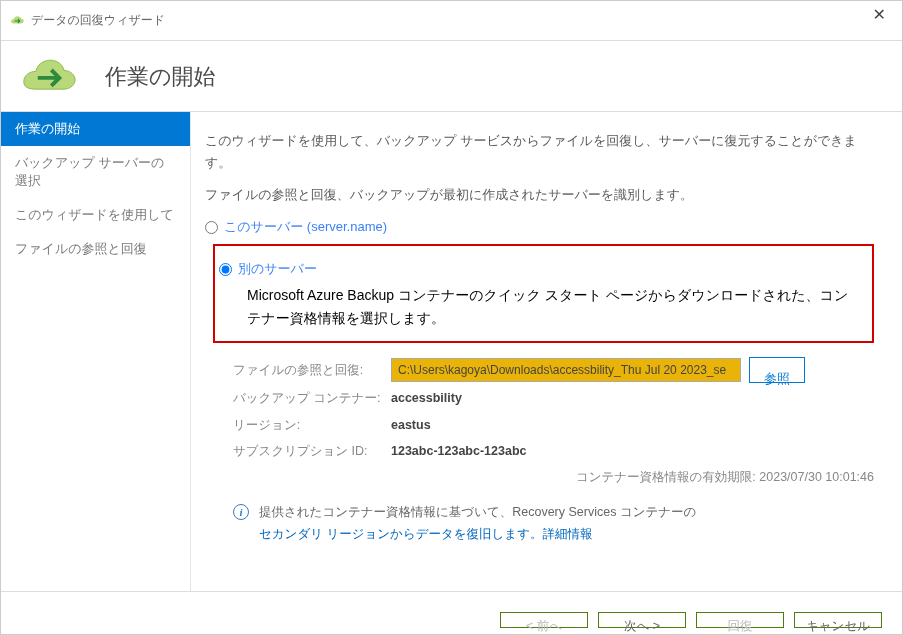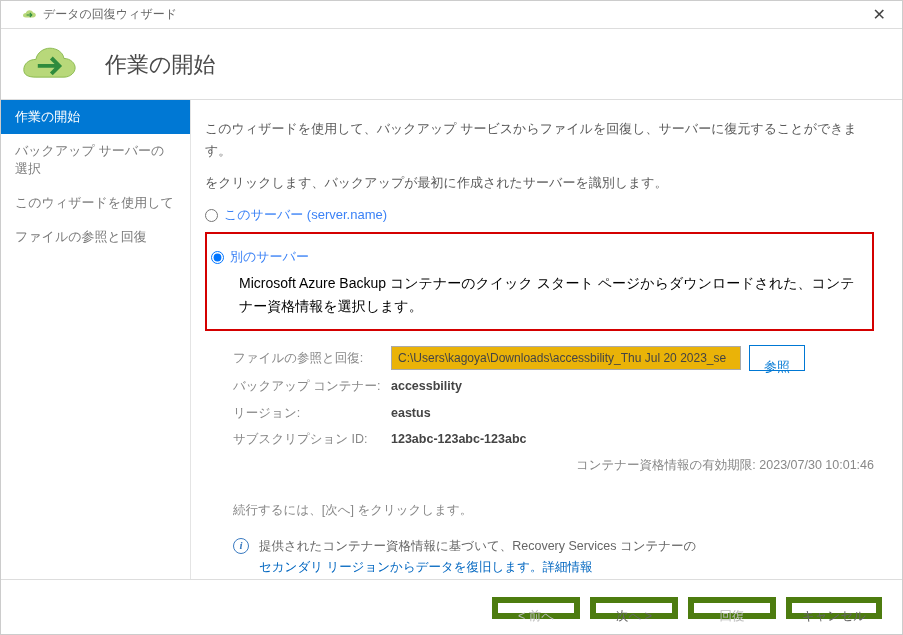--- a/index.html
+++ b/index.html
@@ -7,26 +7,26 @@
     font-family: "Yu Gothic UI", "Meiryo", sans-serif;
     font-size: 12px;
     color: #333;
     background: #fff;
     width: 903px;
     height: 635px;
     overflow: hidden;
     border: 1px solid #ccc;
   }
   .titlebar {
-    height: 28px;
+    height: 40px;
     background: #fff;
     border-bottom: 1px solid #ddd;
     display: flex;
     align-items: center;
-    padding: 0 20px;
+    padding: 0 8px;
     position: relative;
   }
   .titlebar .app-icon {
     width: 16px; height: 16px;
     margin-right: 6px;
   }
   .titlebar .title { color: #666; font-size: 12px; }
   .titlebar .close {
     position: absolute; right: 10px; top: 4px;
     font-size: 16px; color: #444; cursor: pointer;
@@ -69,21 +69,21 @@
     line-height: 1.7;
     overflow: auto;
   }
   .main p.intro { margin-bottom: 10px; }
   .radio-row { display: flex; align-items: center; margin: 4px 0; }
   .radio-row input { margin-right: 6px; }
   .opt-label { color:#3b82f6; font-size:13px; }
   .highlight-box {
     border: 2px solid #d40000;
     padding: 8px 12px 12px 4px;
-    margin: 6px 0 14px 0;
+    margin: 6px 0 14px 8px;
   }
   .sub-desc {
     margin-left: 28px;
     font-size: 14px;
     color: #000000;
     line-height: 1.6;
   }
   .form-grid {
     margin-left: 28px;
     margin-top: 6px;
@@ -138,21 +138,21 @@
     display:flex;
     justify-content:flex-end;
     align-items:center;
     padding: 0 20px;
     gap: 10px;
     background:#fff;
   }
   .footer button {
     min-width: 88px;
     height: 16px;
-    border: 6px solid #4d7c0f;
+    border: 1px solid #4d7c0f;
     background: #fff;
     color:#666;
     font-size: 12.5px;
     cursor: pointer;
     padding: 5px 10px;
   }
   .footer button.disabled { color:#bbb; cursor:default; }
   .cloud-svg .cloud-body { fill:#b8d87a; }
   .cloud-svg .arrow { fill:#2e8b3d; }
   .small-cloud .cloud-body { fill:#b8d87a; }
@@ -185,21 +185,21 @@
 <div class="content">
   <div class="sidebar">
     <div class="step active">作業の開始</div>
     <div class="step">バックアップ サーバーの選択</div>
     <div class="step">このウィザードを使用して</div>
     <div class="step">ファイルの参照と回復</div>
   </div>
 
   <div class="main">
     <p class="intro">このウィザードを使用して、バックアップ サービスからファイルを回復し、サーバーに復元することができます。</p>
-    <p class="intro">をクリックします、バックアップが最初に作成されたサーバーを識別します。</p>
+    <p class="intro">ファイルの参照と回復、バックアップが最初に作成されたサーバーを識別します。</p>
 
     <div class="radio-row">
       <input type="radio" name="srv" style="">
       <span class="opt-label">このサーバー (server.name)</span>
     </div>
 
     <div class="highlight-box">
       <div class="radio-row">
         <input type="radio" name="srv" checked="" style="">
         <span class="opt-label">別のサーバー</span>
@@ -221,21 +221,20 @@
         <div class="form-label">リージョン:</div>
         <div class="form-value">eastus</div>
       </div>
       <div class="form-row">
         <div class="form-label">サブスクリプション ID:</div>
         <div class="form-value">123abc-123abc-123abc</div>
       </div>
     </div>
     <div class="expiry">コンテナー資格情報の有効期限: 2023/07/30 10:01:46</div>
 
-    <div class="continue-hint">続行するには、[次へ] をクリックします。</div>
 
     <div class="info-row">
       <div class="info-icon">i</div>
       <div class="info-text">
         <span>提供されたコンテナー資格情報に基づいて、Recovery Services コンテナーの</span><br>
         <span class="link">セカンダリ リージョンからデータを復旧します。詳細情報</span>
       </div>
     </div>
   </div>
 </div>

